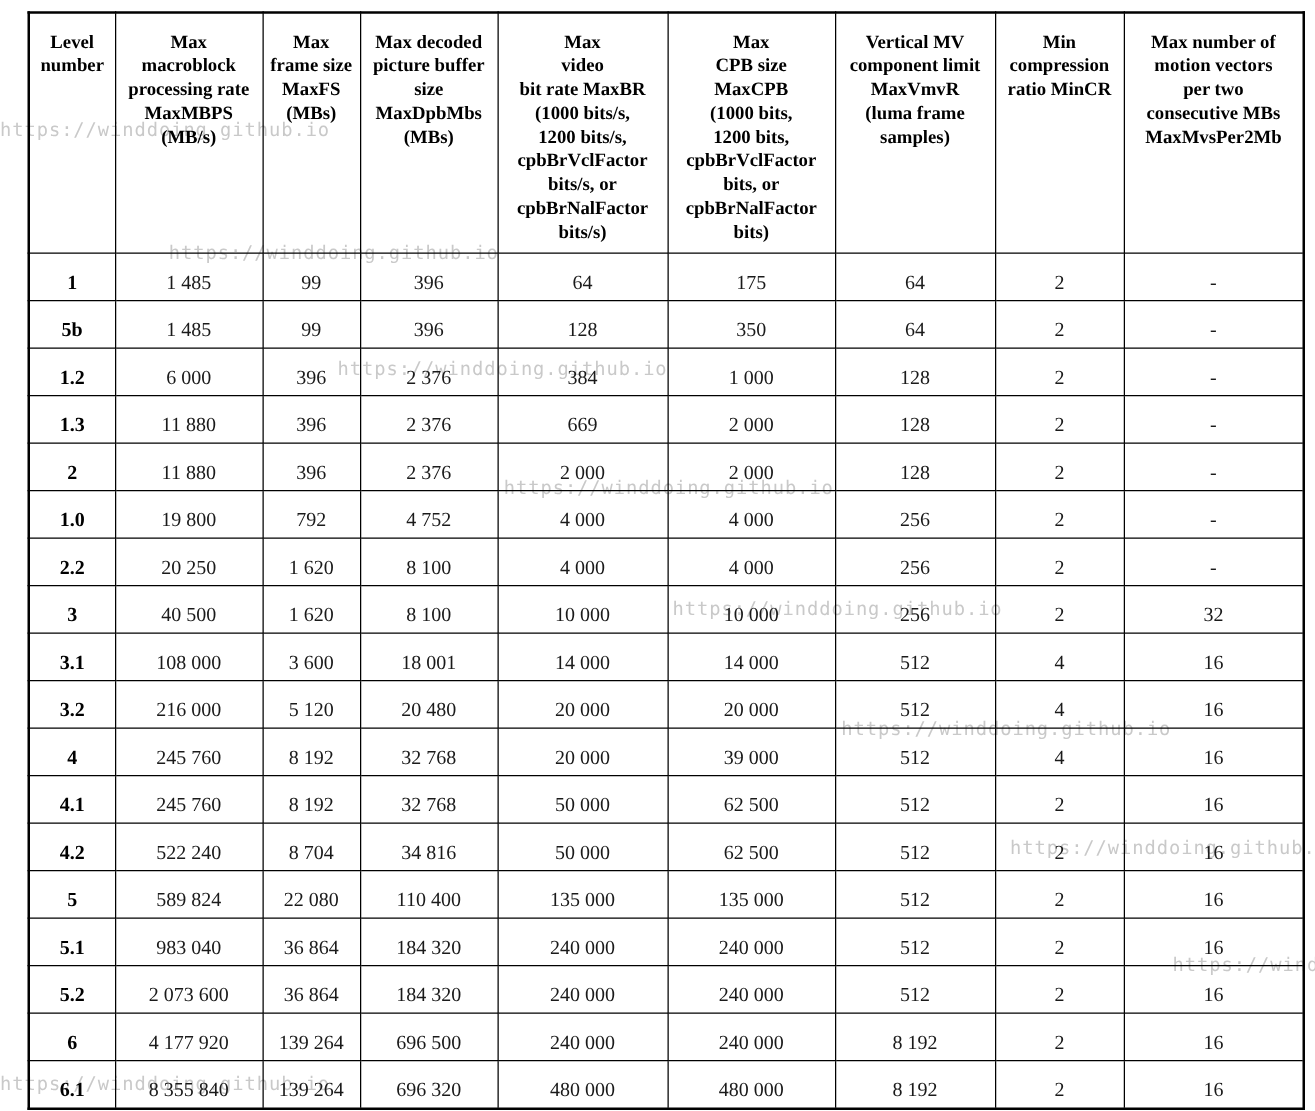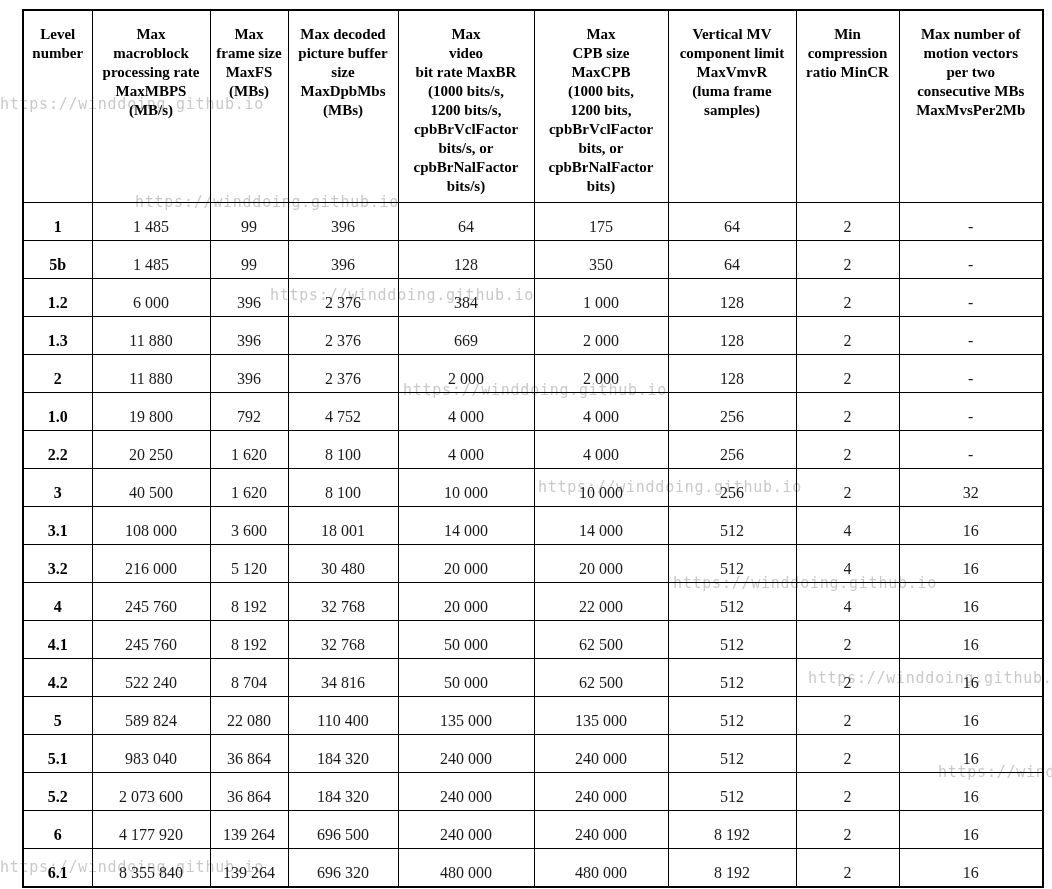--- a/index.html
+++ b/index.html
@@ -239,34 +239,34 @@
           <td class="value-cell">14 000</td>
           <td class="value-cell">14 000</td>
           <td class="value-cell">512</td>
           <td class="value-cell">4</td>
           <td class="value-cell">16</td>
         </tr>
         <tr>
           <td class="level-cell">3.2</td>
           <td class="value-cell">216 000</td>
           <td class="value-cell">5 120</td>
-          <td class="value-cell">30 480</td>
+          <td class="value-cell">20 480</td>
           <td class="value-cell">20 000</td>
           <td class="value-cell">20 000</td>
           <td class="value-cell">512</td>
           <td class="value-cell">4</td>
           <td class="value-cell">16</td>
         </tr>
         <tr>
           <td class="level-cell">4</td>
           <td class="value-cell">245 760</td>
           <td class="value-cell">8 192</td>
           <td class="value-cell">32 768</td>
           <td class="value-cell">20 000</td>
-          <td class="value-cell">22 000</td>
+          <td class="value-cell">39 000</td>
           <td class="value-cell">512</td>
           <td class="value-cell">4</td>
           <td class="value-cell">16</td>
         </tr>
         <tr>
           <td class="level-cell">4.1</td>
           <td class="value-cell">245 760</td>
           <td class="value-cell">8 192</td>
           <td class="value-cell">32 768</td>
           <td class="value-cell">50 000</td>

